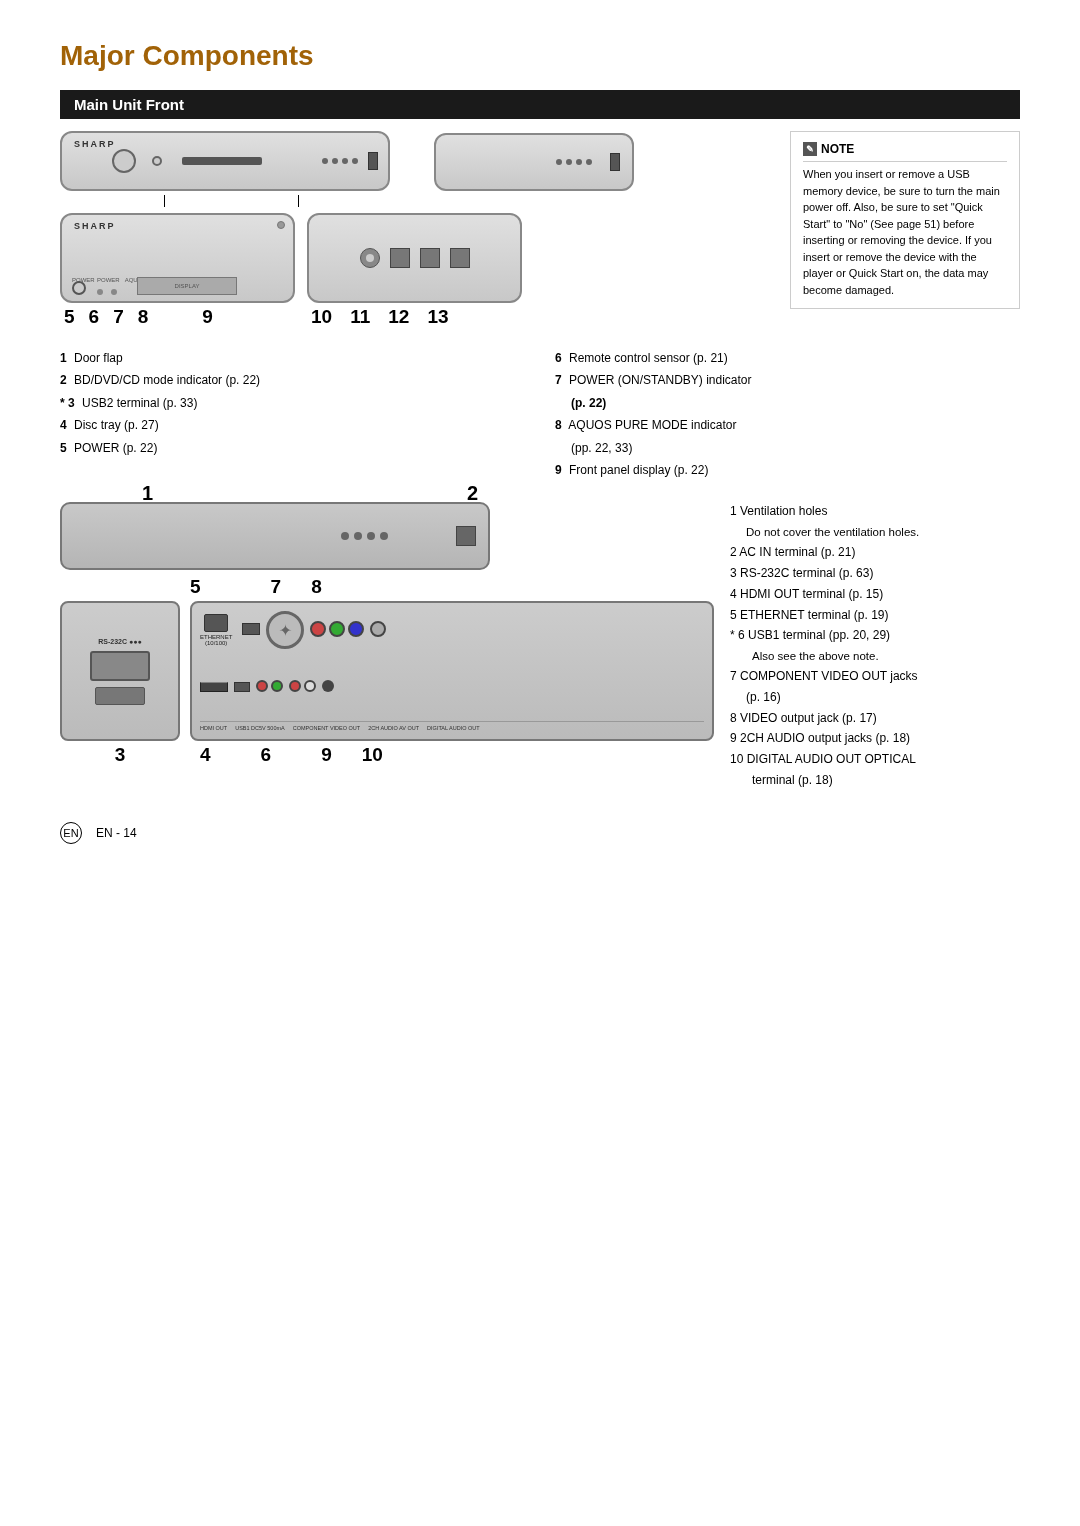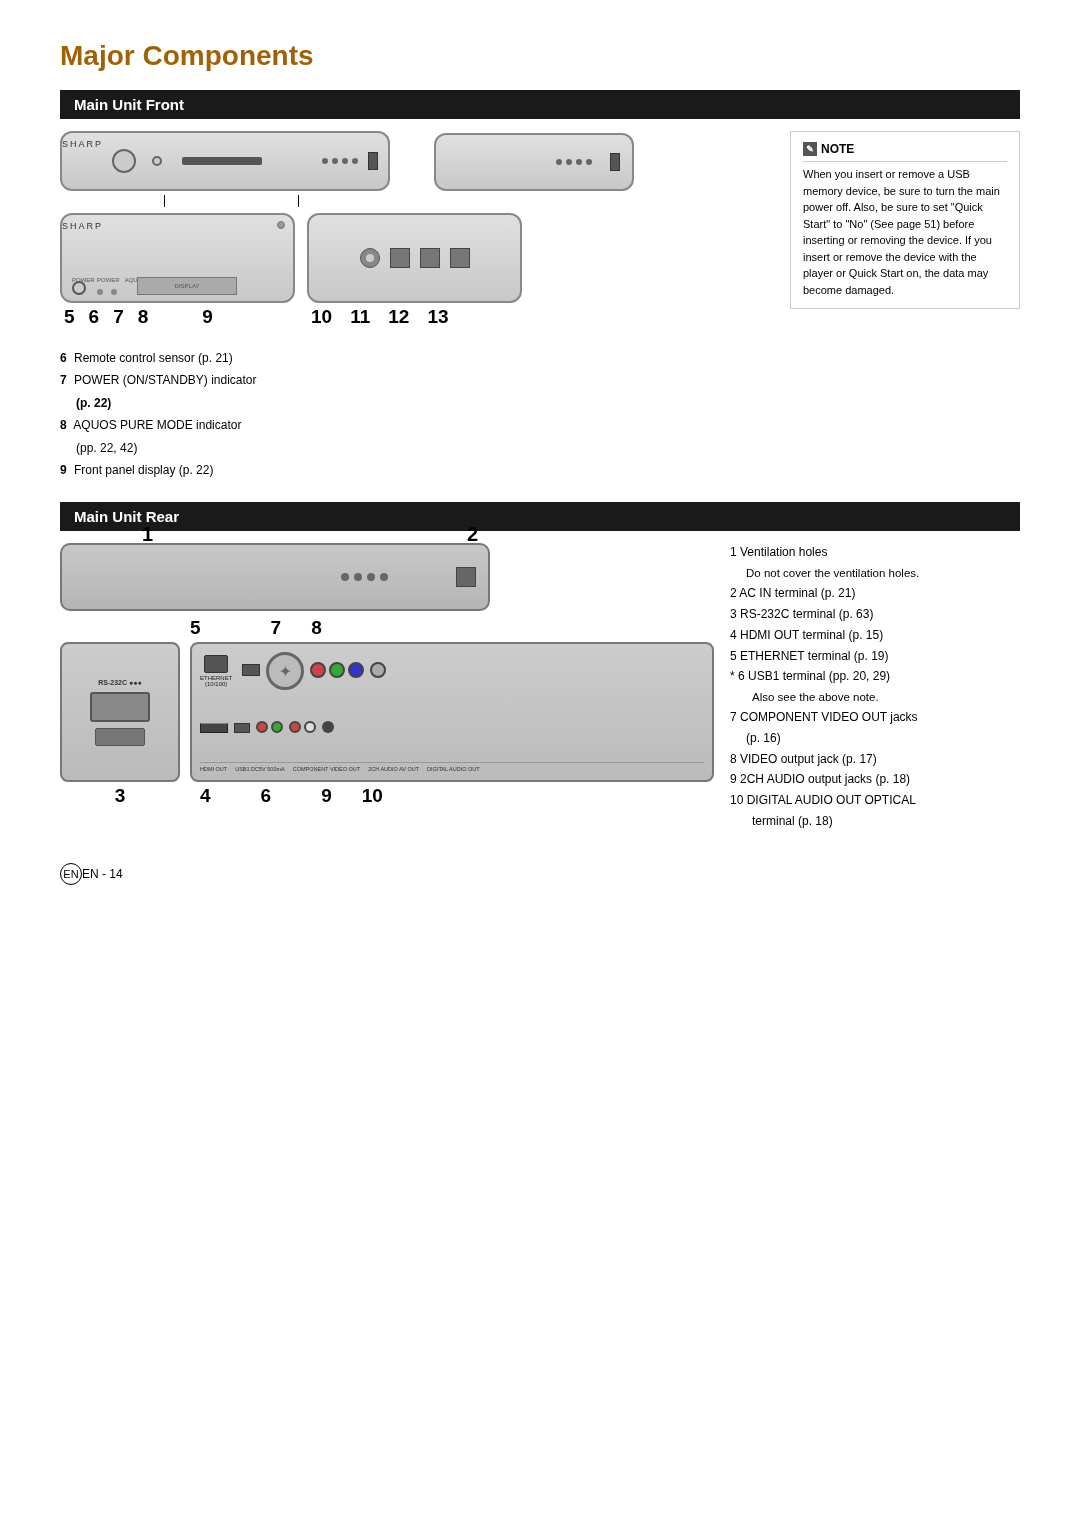--- a/index.html
+++ b/index.html
@@ -150,21 +150,21 @@
       margin-bottom: 10px;
     }
 
     
     .page-footer {
       margin-top: 30px;
       font-size: 12px;
       color: #000;
       display: flex;
       align-items: center;
-      gap: 0;
+      gap: 14px;
     }
 
     .page-num-circle {
       border: 1px solid #000;
       border-radius: 50%;
       width: 22px;
       height: 22px;
       display: inline-flex;
       align-items: center;
       justify-content: center;
@@ -207,23 +207,23 @@
     }
 
     .device-side-small {
       width: 200px;
       height: 58px;
     }
 
     .sharp-logo {
       position: absolute;
       top: 6px;
-      left: 0;
+      left: 12px;
       font-size: 9px;
-      font-weight: normal;
+      font-weight: bold;
       letter-spacing: 2px;
       color: #333;
     }
 
     .disc-slot {
       position: absolute;
       top: 50%;
       left: 50%;
       transform: translate(-50%, -50%);
       width: 60px;
@@ -442,32 +442,38 @@
         <span class="note-icon">✎</span>
         <span>NOTE</span>
       </div>
       <hr class="thin">
       <p style="font-size:11px; line-height:1.5; margin-top:4px;">When you insert or remove a USB memory device, be sure to turn the main power off. Also, be sure to set "Quick Start" to "No" (See page 51) before inserting or removing the device. If you insert or remove the device with the player or Quick Start on, the data may become damaged.</p>
     </div>
   </div>
 
   <div class="parts-list-area">
     <div class="parts-col">
+      <p><span class="num">1</span> Door flap</p>
+      <p><span class="num">2</span> BD/DVD/CD mode indicator (p. 22)</p>
+      <p><span class="num asterisk">* 3</span> USB2 terminal (p. 33)</p>
+      <p><span class="num">4</span> Disc tray (p. 27)</p>
+      <p><span class="num">5</span> POWER (p. 22)</p>
+    </div>
+    <div class="parts-col">
       <p><span class="num">6</span> Remote control sensor (p. 21)</p>
       <p><span class="num">7</span> POWER (ON/STANDBY) indicator</p>
       <p style="padding-left:16px;font-weight:bold;">(p. 22)</p>
       <p><span class="num">8</span> AQUOS PURE MODE indicator</p>
-      <p style="padding-left:16px;">(pp. 22, 42)</p>
+      <p style="padding-left:16px;">(pp. 22, 33)</p>
       <p><span class="num">9</span> Front panel display (p. 22)</p>
     </div>
   </div>
 </div>
 
 <div style="margin-top:20px;">
-  <div class="section-header">Main Unit Rear</div>
 
   <div class="rear-diagram-area">
 
     <div class="rear-diagram-main">
 
       <div style="position:relative; margin-bottom:4px;">
         <div style="display:flex; gap:20px; align-items:flex-end;">
           <div class="device-rear-top" style="width:430px; height:68px; background:linear-gradient(to bottom, #c8c8c8, #b5b5b5); border:2px solid #777; border-radius:10px; position:relative; display:flex; align-items:center; justify-content:flex-end; padding-right:12px; gap:5px; flex-shrink:0;">
             <div style="position:absolute; right:100px; top:50%; transform:translateY(-50%); display:flex; gap:5px;">
               <div class="dot" style="width:8px; height:8px; background:#666;"></div>

